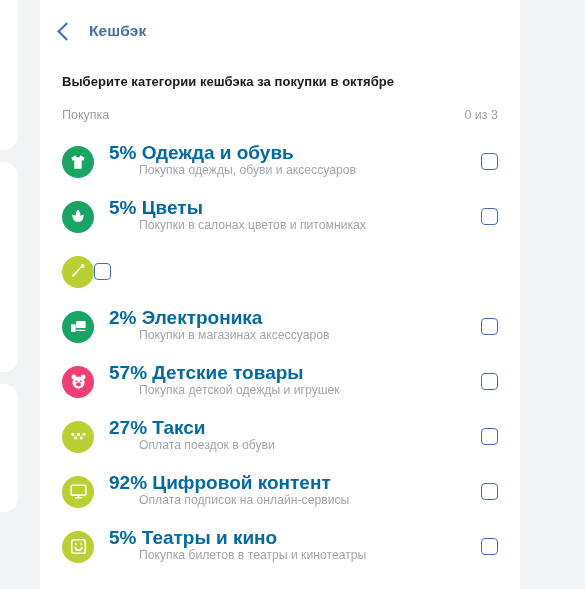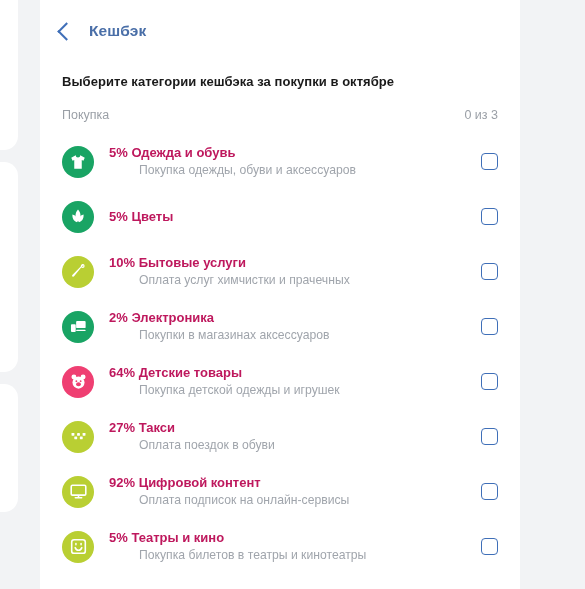--- a/index.html
+++ b/index.html
@@ -105,23 +105,23 @@
     display: flex;
     align-items: center;
     justify-content: center;
   }
   .texts {
     margin-left: 15px;
     flex: 1 1 auto;
     min-width: 0;
   }
   .t-title {
-    font-size: 13px;
+    font-size: 19px;
     font-weight: 700;
-    color: #be185d;
+    color: #0369a1;
     line-height: 17px;
     white-space: nowrap;
   }
   .t-sub {
     font-size: 12.2px;
     color: #a0a5ac;
     line-height: 17px;
     margin-top: 1px;
     white-space: nowrap;
     margin-left: 30px;
@@ -177,33 +177,30 @@
       <div class="row">
         <div class="icon-wrap" style="background: rgb(25, 164, 100);">
           <svg width="18" height="18" viewBox="0 0 24 24">
             <path fill="#ffffff" d="M12 2c2.3 2.6 3.4 5.6 3.4 8.6 0 3-1.1 5.8-3.4 8.2-2.3-2.4-3.4-5.2-3.4-8.2C8.6 7.6 9.7 4.6 12 2z"></path>
             <path fill="#ffffff" d="M4.6 8.6c2.6.6 4.5 2 5.6 3.9 1 1.9 1.2 4.1.6 6.5-2.4-.8-4.1-2.2-5.1-4.1-1-1.9-1.3-4.1-1.1-6.3z"></path>
             <path fill="#ffffff" d="M19.4 8.6c.2 2.2-.1 4.4-1.1 6.3-1 1.9-2.7 3.3-5.1 4.1-.6-2.4-.4-4.6.6-6.5 1.1-1.9 3-3.3 5.6-3.9z"></path>
           </svg>
         </div>
         <div class="texts">
           <div class="t-title">5% Цветы</div>
+          <div class="t-sub">Покупки в салонах цветов и питомниках</div>
         </div>
         <div class="checkbox"></div>
       </div>
       <div class="row">
         <div class="icon-wrap" style="background: rgb(185, 207, 51);">
           <svg width="19" height="19" viewBox="0 0 24 24">
             <path fill="#ffffff" d="M18.2 3.6 6.4 18.1c-.5.6-1.4.7-2 .2-.6-.5-.7-1.4-.2-2L17.6 2.9c.3-.3.8-.2.8.3z"></path>
             <circle cx="17.3" cy="5.1" r="1.7" fill="none" stroke="#ffffff" stroke-width="1.5"></circle>
           </svg>
-        </div>
-        <div class="texts">
-          <div class="t-title">10% Бытовые услуги</div>
-          <div class="t-sub">Оплата услуг химчистки и прачечных</div>
         </div>
         <div class="checkbox"></div>
       </div>
       <div class="row">
         <div class="icon-wrap" style="background: rgb(25, 164, 100);">
           <svg width="19" height="19" viewBox="0 0 24 24">
             <rect fill="#ffffff" x="9" y="5" width="12" height="9" rx="1.2"></rect>
             <rect fill="#ffffff" x="9" y="16" width="12" height="1.8" rx="0.9"></rect>
             <rect fill="#ffffff" x="2.5" y="9" width="6" height="10" rx="1.2"></rect>
           </svg>
@@ -219,21 +216,21 @@
           <svg width="19" height="19" viewBox="0 0 24 24">
             <circle fill="#ffffff" cx="6.2" cy="6.4" r="3.1"></circle>
             <circle fill="#ffffff" cx="17.8" cy="6.4" r="3.1"></circle>
             <circle fill="#ffffff" cx="12" cy="13.4" r="7.6"></circle>
             <circle cx="9.3" cy="11.6" r="1.15" fill="#ef3f72"></circle>
             <circle cx="14.7" cy="11.6" r="1.15" fill="#ef3f72"></circle>
             <ellipse cx="12" cy="15.6" rx="3.1" ry="2.5" fill="#ef3f72"></ellipse>
           </svg>
         </div>
         <div class="texts">
-          <div class="t-title">64% Детские товары</div>
+          <div class="t-title">57% Детские товары</div>
           <div class="t-sub">Покупка детской одежды и игрушек</div>
         </div>
         <div class="checkbox"></div>
       </div>
       <div class="row">
         <div class="icon-wrap" style="background: rgb(185, 207, 51);">
           <svg width="19" height="19" viewBox="0 0 24 24">
             <rect fill="#ffffff" x="3.2" y="7.6" width="3.6" height="3.3" rx="0.5"></rect>
             <rect fill="#ffffff" x="10.2" y="7.6" width="3.6" height="3.3" rx="0.5"></rect>
             <rect fill="#ffffff" x="17.2" y="7.6" width="3.6" height="3.3" rx="0.5"></rect>

